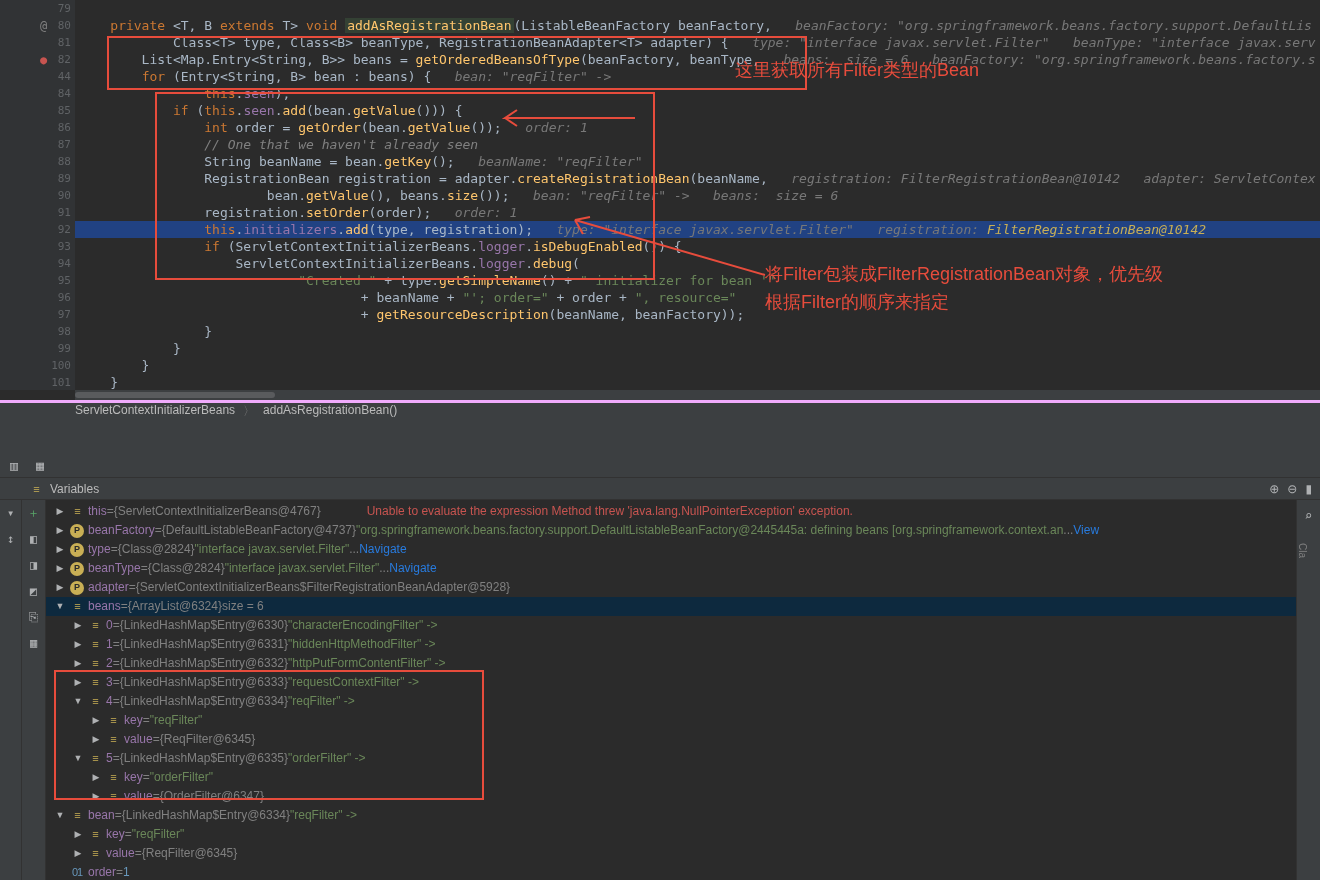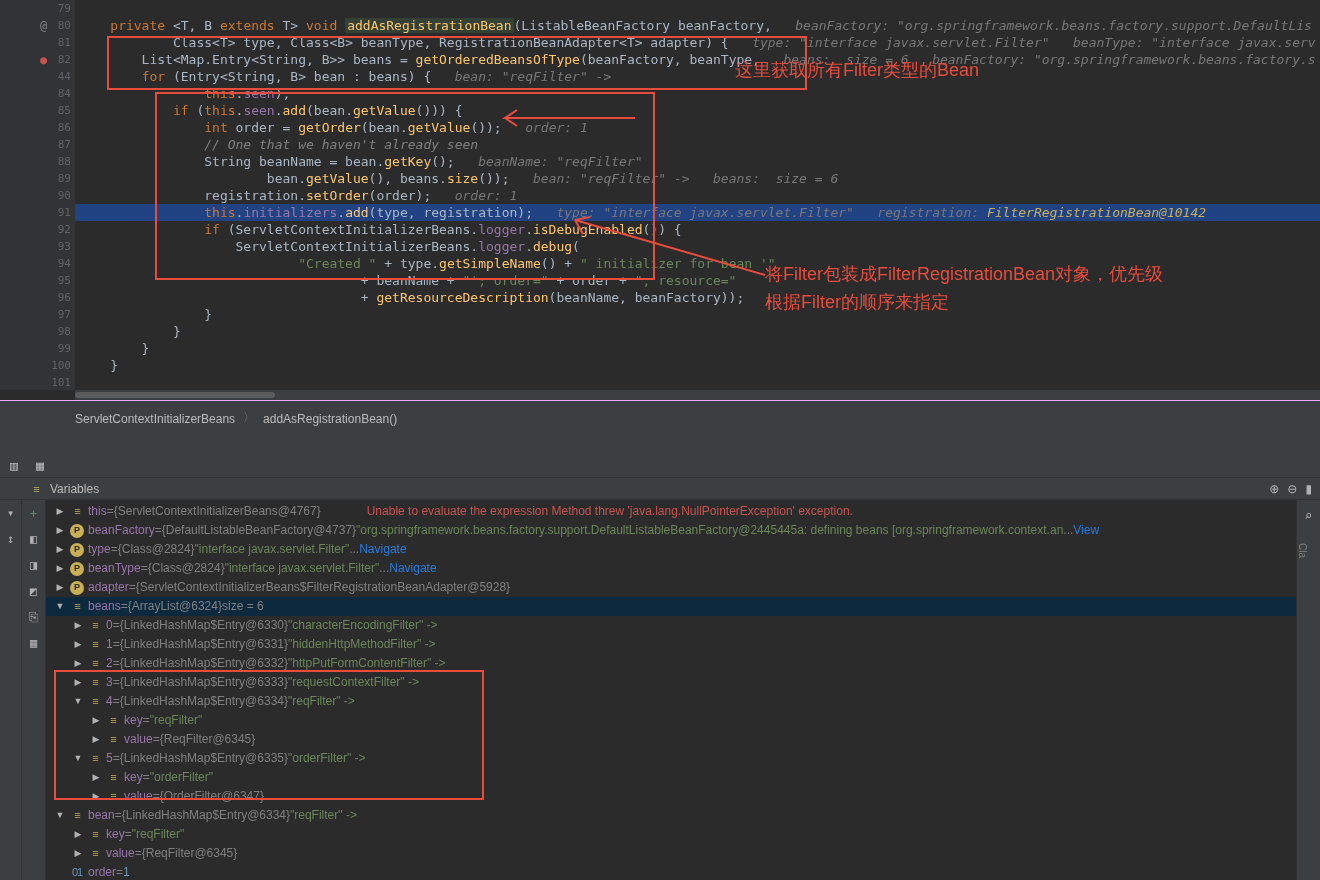--- a/index.html
+++ b/index.html
@@ -59,23 +59,23 @@
   color: #e74c3c;
   font-size: 18px;
   font-family: sans-serif;
   z-index: 10;
   white-space: nowrap;
 }
 
 .breadcrumb {
   height: 26px;
   background: #3c3f41;
-  border-top: 1px solid #f0abfc;
-  display: flex;
-  align-items: flex-end;
+  border-top: 3px solid #f0abfc;
+  display: flex;
+  align-items: flex-start;
   padding-left: 75px;
   font-size: 12px;
   color: #bbbbbb;
   font-family: sans-serif;
 }
 .breadcrumb-sep { margin: 0 8px; color: #787878; }
 
 .scrollbar-h {
   height: 10px;
   background: #3c3f41;
@@ -232,20 +232,21 @@
     <div class="code-line"></div>
       <div class="code-line">    <span class="kw">private</span> &lt;<span class="type">T</span>, <span class="type">B</span> <span class="kw">extends</span> <span class="type">T</span>&gt; <span class="kw">void</span> <span class="method-hl">addAsRegistrationBean</span>(ListableBeanFactory beanFactory,   <span class="hint">beanFactory: "org.springframework.beans.factory.support.DefaultLis</span></div>
       <div class="code-line">            Class&lt;<span class="type">T</span>&gt; type, Class&lt;<span class="type">B</span>&gt; beanType, RegistrationBeanAdapter&lt;<span class="type">T</span>&gt; adapter) {   <span class="hint">type: "interface javax.servlet.Filter"   beanType: "interface javax.serv</span></div>
       <div class="code-line">        List&lt;Map.Entry&lt;String, <span class="type">B</span>&gt;&gt; beans = <span class="method">getOrderedBeansOfType</span>(beanFactory, beanType,   <span class="hint">beans:  size = 6   beanFactory: "org.springframework.beans.factory.s</span></div>
       <div class="code-line">        <span class="kw">for</span> (Entry&lt;String, <span class="type">B</span>&gt; bean : beans) {   <span class="hint">bean: "reqFilter" -&gt;</span></div>
       <div class="code-line">                <span class="kw">this</span>.<span class="field">seen</span>);</div>
       <div class="code-line">            <span class="kw">if</span> (<span class="kw">this</span>.<span class="field">seen</span>.<span class="method">add</span>(bean.<span class="method">getValue</span>())) {</div>
       <div class="code-line">                <span class="kw">int</span> order = <span class="method">getOrder</span>(bean.<span class="method">getValue</span>());   <span class="hint">order: 1</span></div>
       <div class="code-line">                <span class="comment">// One that we haven't already seen</span></div>
       <div class="code-line">                String beanName = bean.<span class="method">getKey</span>();   <span class="hint">beanName: "reqFilter"</span></div>
+      <div class="code-line">                RegistrationBean registration = adapter.<span class="method">createRegistrationBean</span>(beanName,   <span class="hint">registration: FilterRegistrationBean@10142   adapter: ServletContex</span></div>
       <div class="code-line">                        bean.<span class="method">getValue</span>(), beans.<span class="method">size</span>());   <span class="hint">bean: "reqFilter" -&gt;   beans:  size = 6</span></div>
       <div class="code-line">                registration.<span class="method">setOrder</span>(order);   <span class="hint">order: 1</span></div>
       <div class="code-line hl-line">                <span class="kw">this</span>.<span class="field">initializers</span>.<span class="method">add</span>(type, registration);   <span class="hint">type: "interface javax.servlet.Filter"   registration: <span style="color:#c9af55">FilterRegistrationBean@10142</span></span></div>
       <div class="code-line">                <span class="kw">if</span> (ServletContextInitializerBeans.<span class="field">logger</span>.<span class="method">isDebugEnabled</span>()) {</div>
       <div class="code-line">                    ServletContextInitializerBeans.<span class="field">logger</span>.<span class="method">debug</span>(</div>
       <div class="code-line">                            <span class="str">"Created "</span> + type.<span class="method">getSimpleName</span>() + <span class="str">" initializer for bean '"</span></div>
       <div class="code-line">                                    + beanName + <span class="str">"'; order="</span> + order + <span class="str">", resource="</span></div>
       <div class="code-line">                                    + <span class="method">getResourceDescription</span>(beanName, beanFactory));</div>
       <div class="code-line">                }</div>
       <div class="code-line">            }</div>

